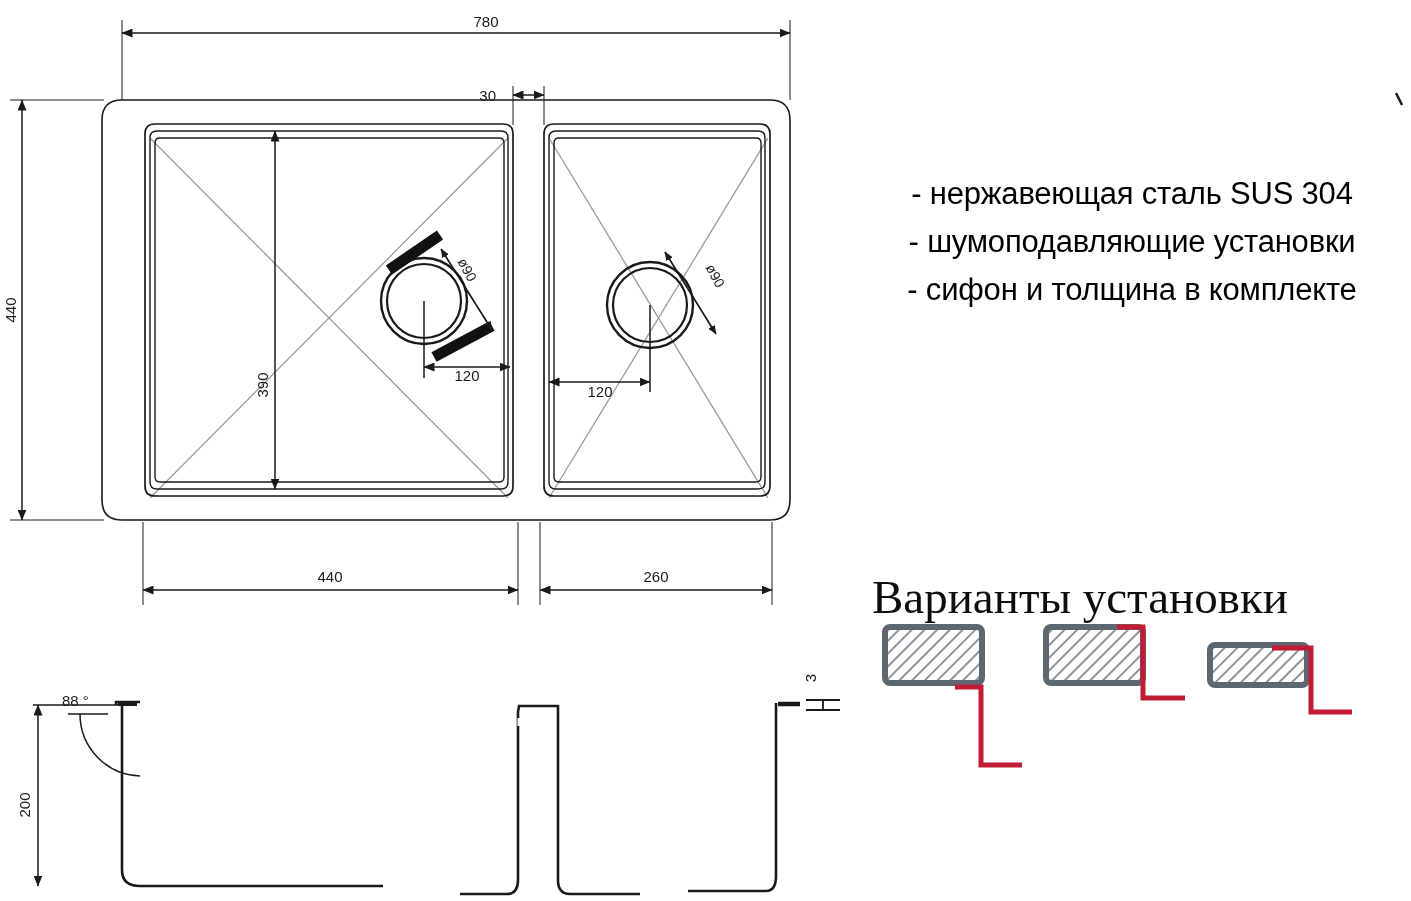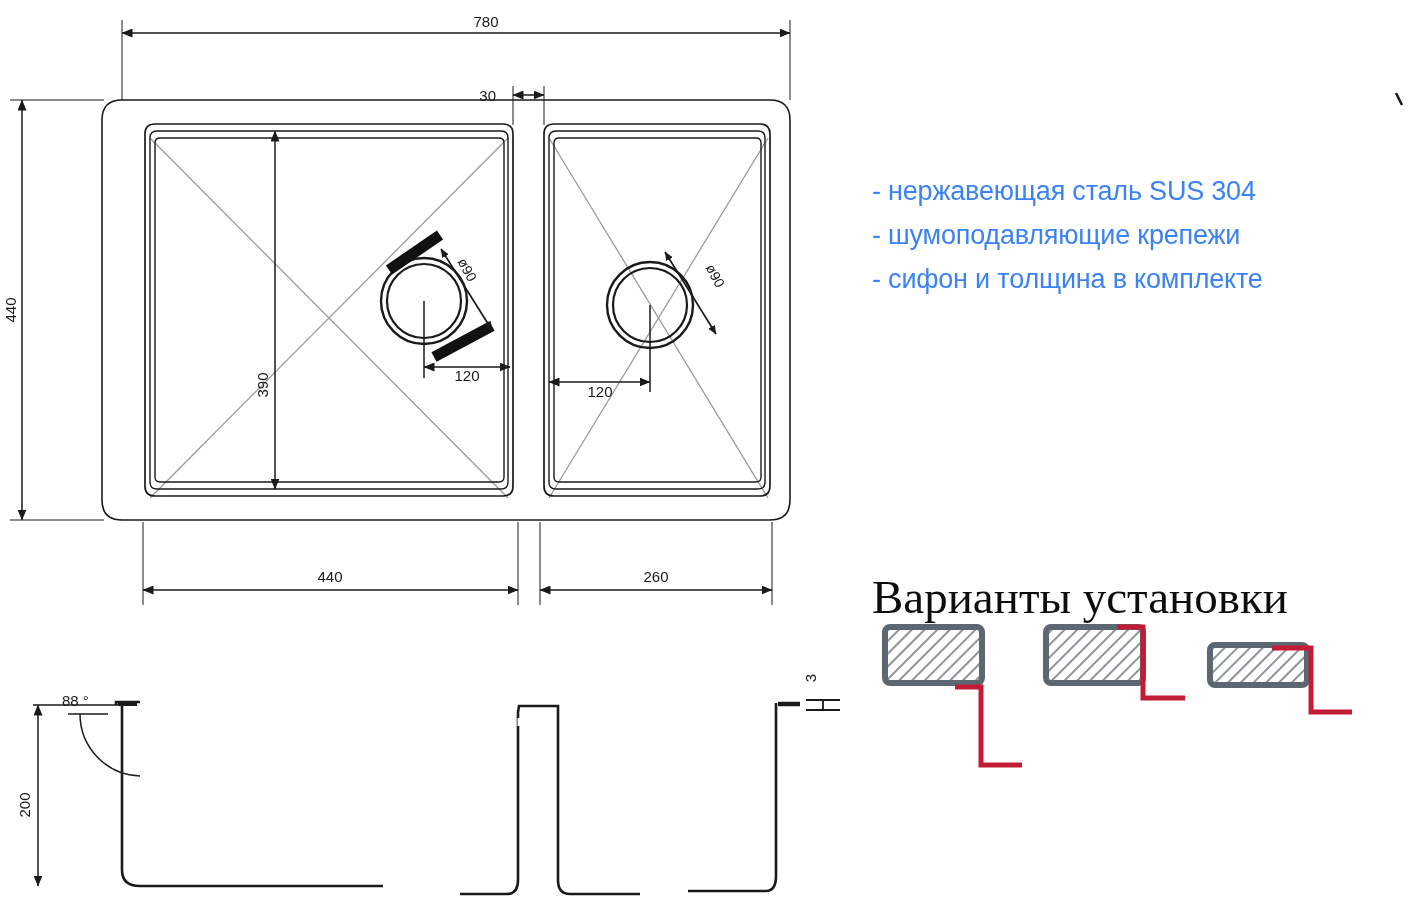--- a/index.html
+++ b/index.html
@@ -41,26 +41,27 @@
     fill: #1a1a1a;
   }
   .spec-list {
     position: absolute;
     left: 872px;
     top: 178px;
     width: 520px;
   }
   .spec-item {
     font-family: "Liberation Sans", sans-serif;
-    font-size: 27px;
-    color: #3b82f6;
+    font-size: 31px;
+    color: #000000;
     line-height: 1.0;
     margin-bottom: 17px;
     white-space: nowrap;
     letter-spacing: -0.2px;
+    text-align: center;
   }
   .install-title {
     position: absolute;
     left: 872px;
     top: 570px;
     font-family: "Liberation Serif", serif;
     font-size: 47px;
     color: #0d0d0d;
     white-space: nowrap;
     letter-spacing: 0px;
@@ -257,19 +258,19 @@
         <rect x="1210" y="645" width="97" height="40" rx="5" ry="5" fill="url(#hatchCounter)" stroke="#5c6771" stroke-width="6"></rect>
         <path d="M 1272,648 L 1311,648 L 1311,712 L 1352,712" fill="none" stroke="#c21b34" stroke-width="5"></path>
       </g>
     </g>
 
     <line x1="1396" y1="93" x2="1402" y2="105" stroke="#1a1a1a" stroke-width="2.5"></line>
   </svg>
 
   <div class="spec-list">
     <div class="spec-item">- нержавеющая сталь SUS 304</div>
-    <div class="spec-item">- шумоподавляющие крепежи</div>
+    <div class="spec-item">- шумоподавляющие установки</div>
     <div class="spec-item">- сифон и толщина в комплекте</div>
   </div>
 
   <div class="install-title">Варианты установки</div>
 
 </div>
 
 </body></html>

